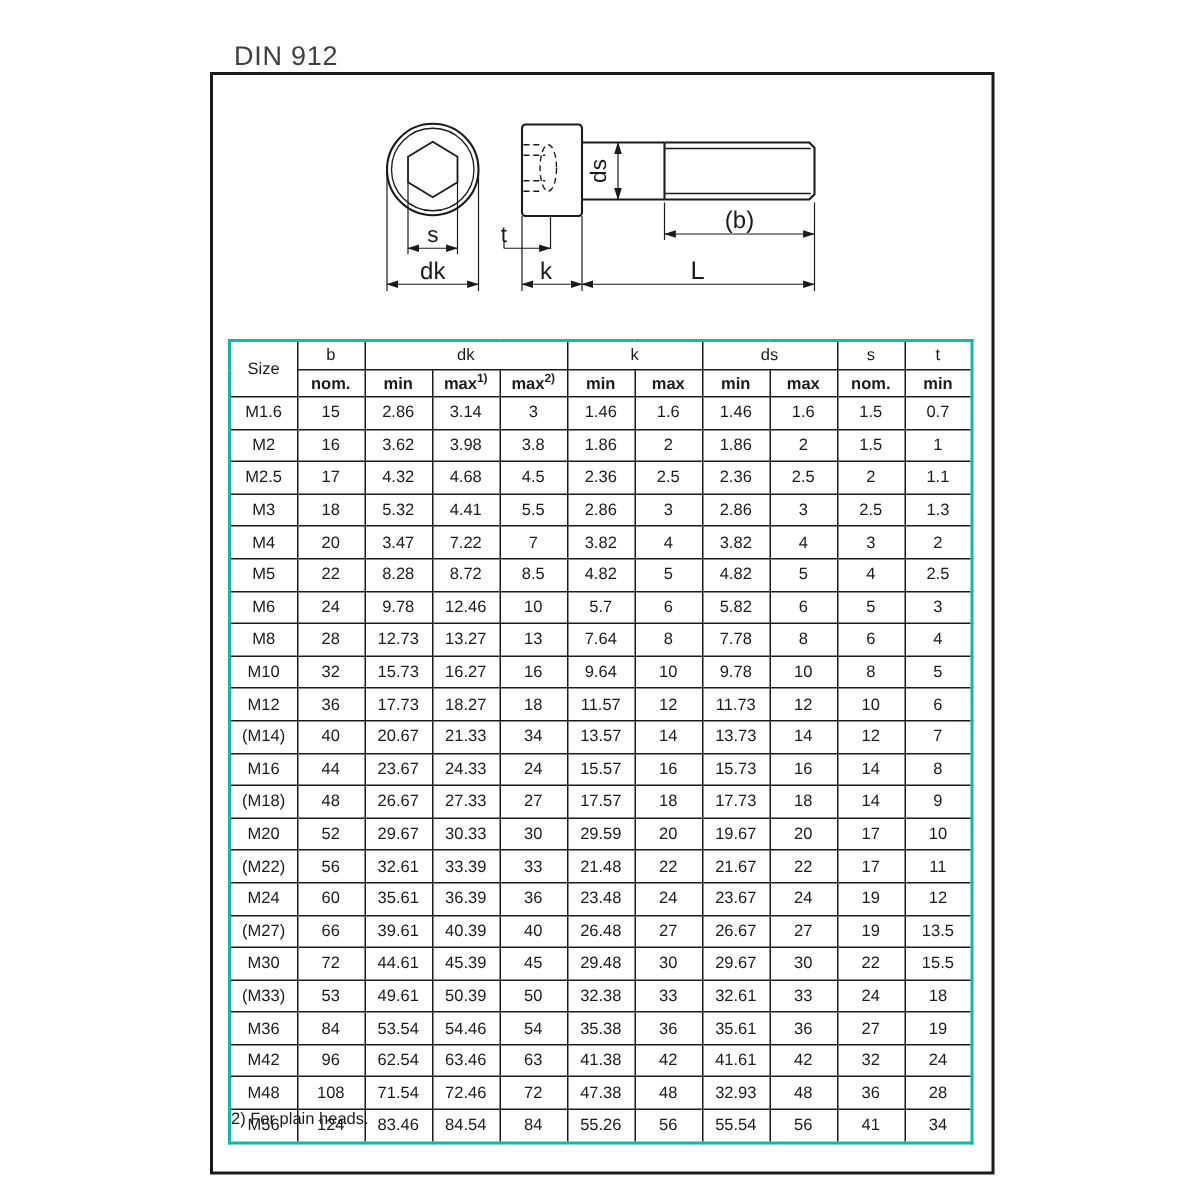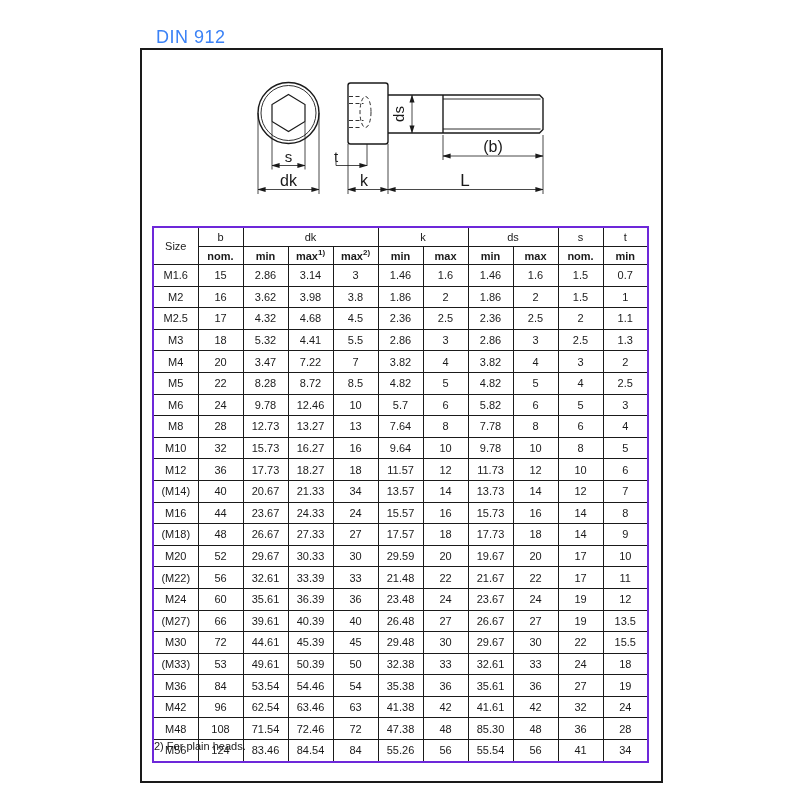--- a/index.html
+++ b/index.html
@@ -12,21 +12,21 @@
     color: #111;
     position: relative;
     overflow: hidden;
   }
   .page-title {
     position: absolute;
     left: 156px;
     top: 27px;
     font-size: 18px;
     letter-spacing: 0.5px;
-    color: #3b82f6;
+    color: #404040;
   }
   .page-frame {
     position: absolute;
     box-sizing: border-box;
     left: 140px;
     top: 48px;
     width: 523px;
     height: 735px;
     border: 2px solid #1a1a1a;
   }
@@ -51,21 +51,21 @@
   }
   table.din-table th, table.din-table td {
     border: 1px solid #1a1a1a;
     text-align: center;
     vertical-align: middle;
     font-weight: normal;
     padding: 0;
     overflow: hidden;
     white-space: nowrap;
   }
-  table.din-table { border: 2px solid #6d28d9; }
+  table.din-table { border: 2px solid #14b8a6; }
   table.din-table col { width: 45px; }
   tr.hdr-top th { height: 18px; }
   tr.hdr-sub th { height: 17px; font-weight: bold; }
   tbody.din-body td { height: 20.6px; }
   th sup {
     font-size: 8px;
     line-height: 0;
     vertical-align: super;
   }
   .footnotes {
@@ -476,21 +476,21 @@
     <td>24</td>
   </tr>
       <tr>
     <td>M48</td>
     <td>108</td>
     <td>71.54</td>
     <td>72.46</td>
     <td>72</td>
     <td>47.38</td>
     <td>48</td>
-    <td>85.30</td>
+    <td>32.93</td>
     <td>48</td>
     <td>36</td>
     <td>28</td>
   </tr>
       <tr>
     <td>M56</td>
     <td>124</td>
     <td>83.46</td>
     <td>84.54</td>
     <td>84</td>

